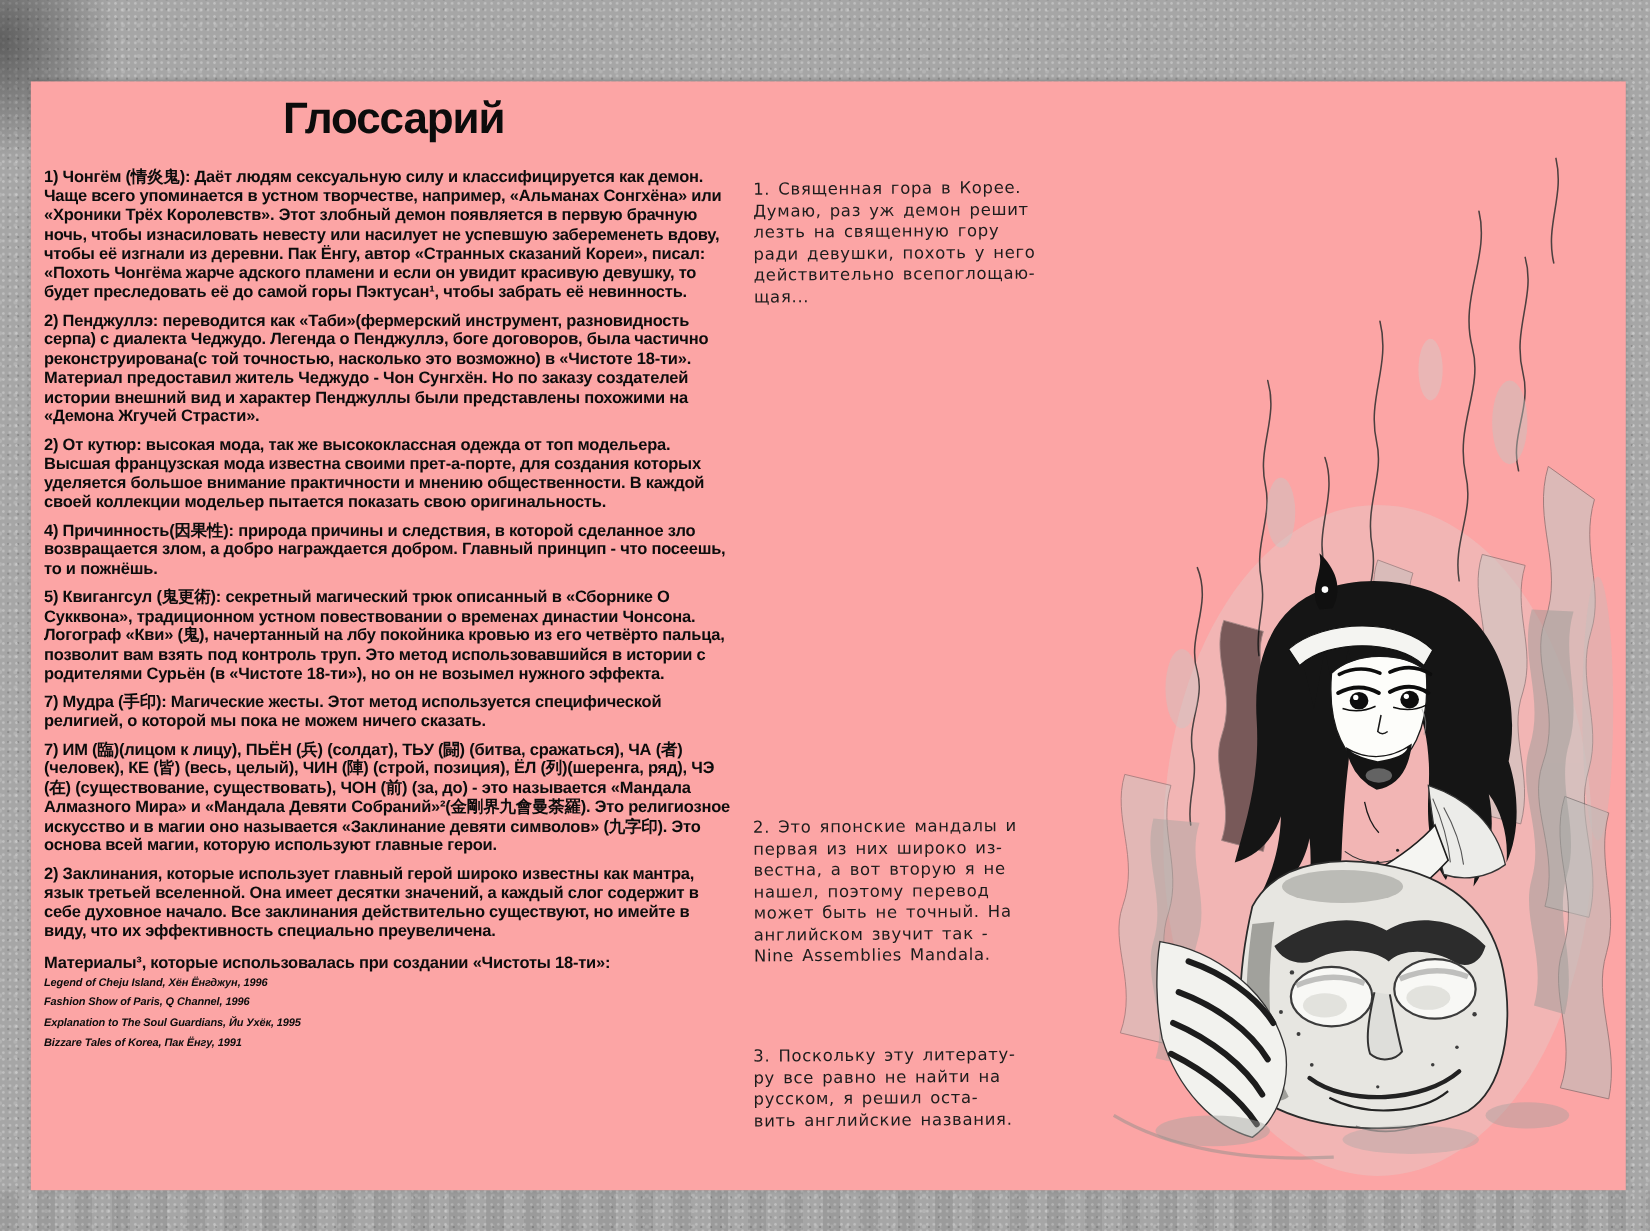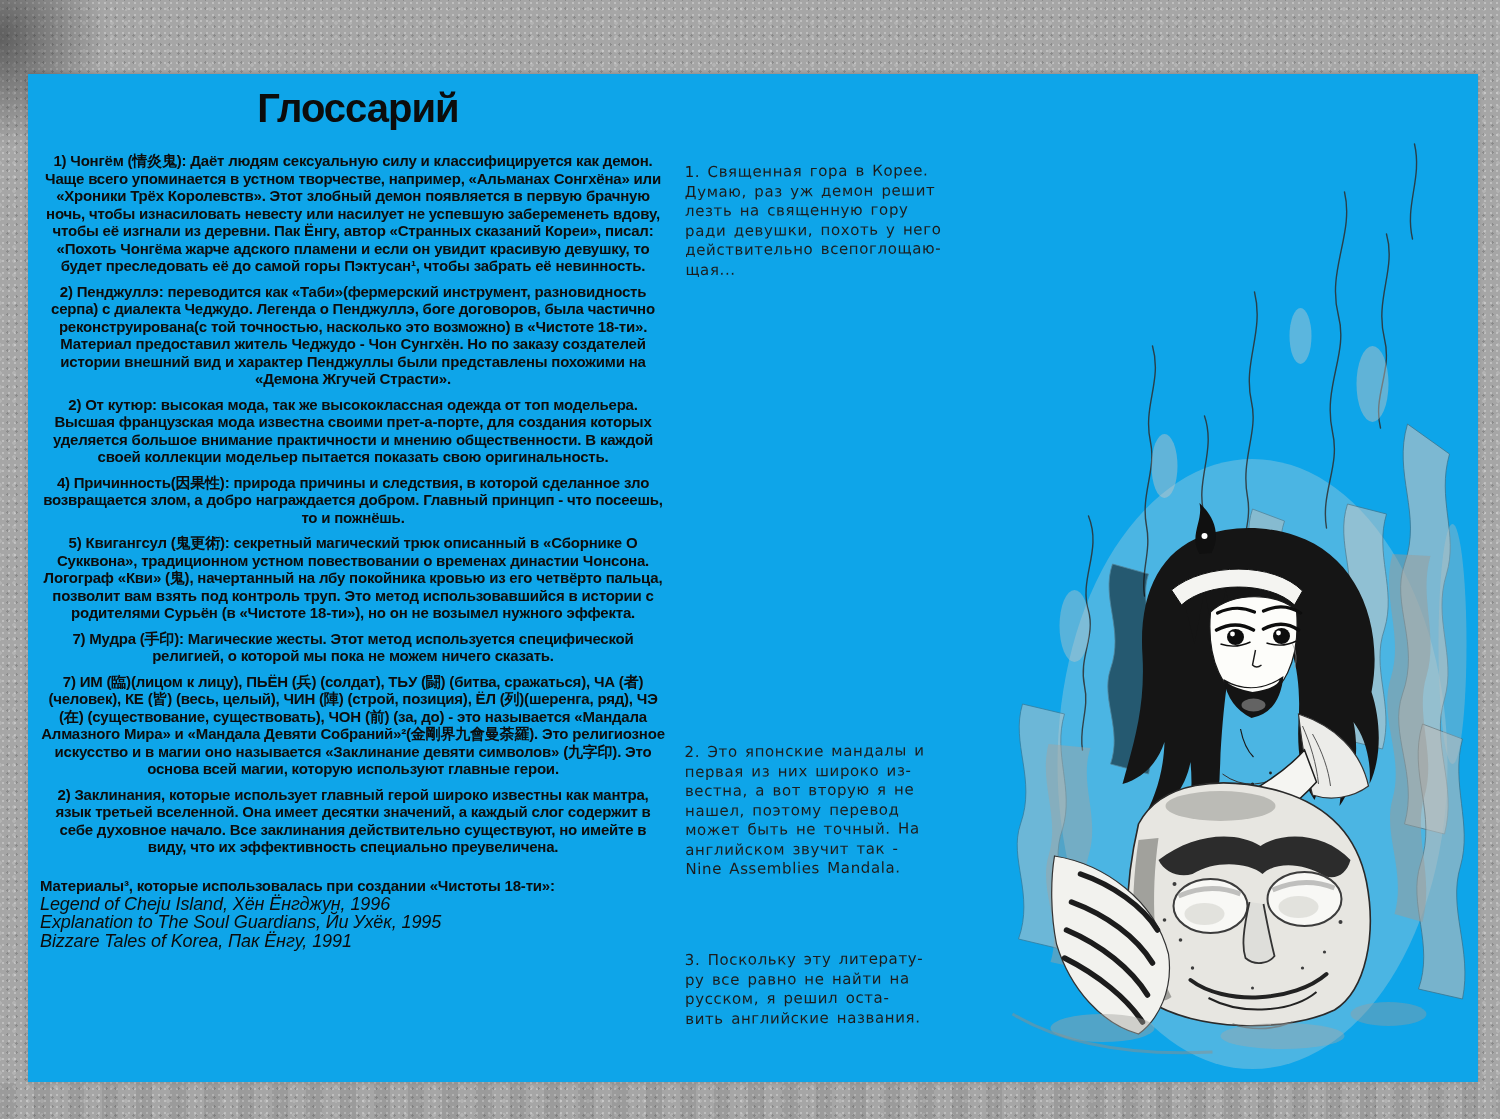--- a/index.html
+++ b/index.html
@@ -19,36 +19,36 @@
   .corner-smudge{
     position:absolute;left:-34px;top:-14px;width:150px;height:170px;
     background:radial-gradient(ellipse at 22% 30%, rgba(35,35,35,.55), rgba(35,35,35,0) 65%);
   }
   .bottom-strip{
     position:absolute;left:0;bottom:0;width:100%;height:36px;opacity:.55;
     background:repeating-linear-gradient(90deg, rgba(0,0,0,.12) 0 16px, rgba(0,0,0,0) 16px 34px);
   }
   .page{
     position:absolute;left:28px;top:74px;width:1450px;height:1008px;
-    background:#0ea5e9;box-shadow:0 0 4px rgba(0,0,0,.25);
+    background:#fca5a5;box-shadow:0 0 4px rgba(0,0,0,.25);
   }
   .page-title{
     position:absolute;left:0;top:12px;width:660px;text-align:center;
     font-size:40px;font-weight:700;letter-spacing:-1px;color:#0c0c0c;margin:0;
   }
   .left-col{
     position:absolute;left:12px;top:78px;width:642px;color:#0c0c0c;
   }
   .entry{
     margin:0 16px 8px 0;font-size:15px;line-height:17.5px;font-weight:700;
-    letter-spacing:-.2px;text-align:center;
-  }
-  .materials{margin-top:20px;}
+    letter-spacing:-.2px;text-align:left;
+  }
+  .materials{margin-top:10px;}
   .mat-header{margin:0;font-size:15px;line-height:19px;font-weight:700;letter-spacing:-.2px;}
-  .mat-item{margin:0;font-size:18px;line-height:18.5px;font-weight:400;font-style:italic;letter-spacing:-.1px;}
+  .mat-item{margin:0;font-size:10px;line-height:18.5px;font-weight:700;font-style:italic;letter-spacing:-.1px;}
   .note{
     position:absolute;left:657px;width:302px;white-space:pre-line;color:#1c1c1c;
     font-family:"DejaVu Sans",sans-serif;font-size:15px;line-height:19.5px;
     letter-spacing:.6px;word-spacing:2px;transform:rotate(-.4deg);
   }
   .note-1{top:88px;}
   .note-2{top:668px;}
   .note-3{top:876px;}
   .illustration{position:absolute;left:922px;top:10px;}
 </style>
@@ -67,20 +67,21 @@
     <p class="entry">2) Пенджуллэ: переводится как «Таби»(фермерский инструмент, разновидность серпа) с диалекта Чеджудо. Легенда о Пенджуллэ, боге договоров, была частично реконструирована(с той точностью, насколько это возможно) в «Чистоте 18-ти». Материал предоставил житель Чеджудо - Чон Сунгхён. Но по заказу создателей истории внешний вид и характер Пенджуллы были представлены похожими на «Демона Жгучей Страсти».</p>
     <p class="entry">2) От кутюр: высокая мода, так же высококлассная одежда от топ модельера. Высшая французская мода известна своими прет-а-порте, для создания которых уделяется большое внимание практичности и мнению общественности. В каждой своей коллекции модельер пытается показать свою оригинальность.</p>
     <p class="entry">4) Причинность(因果性): природа причины и следствия, в которой сделанное зло возвращается злом, а добро награждается добром. Главный принцип - что посеешь, то и пожнёшь.</p>
     <p class="entry">5) Квигангсул (鬼更術): секретный магический трюк описанный в «Сборнике О Сукквона», традиционном устном повествовании о временах династии Чонсона. Логограф «Кви» (鬼), начертанный на лбу покойника кровью из его четвёрто пальца, позволит вам взять под контроль труп. Это метод использовавшийся в истории с родителями Сурьён (в «Чистоте 18-ти»), но он не возымел нужного эффекта.</p>
     <p class="entry">7) Мудра (手印): Магические жесты. Этот метод используется специфической религией, о которой мы пока не можем ничего сказать.</p>
     <p class="entry">7) ИМ (臨)(лицом к лицу), ПЬЁН (兵) (солдат), ТЬУ (闘) (битва, сражаться), ЧА (者) (человек), КЕ (皆) (весь, целый), ЧИН (陣) (строй, позиция), ЁЛ (列)(шеренга, ряд), ЧЭ (在) (существование, существовать), ЧОН (前) (за, до) - это называется «Мандала Алмазного Мира» и «Мандала Девяти Собраний»²(金剛界九會曼荼羅). Это религиозное искусство и в магии оно называется «Заклинание девяти символов» (九字印). Это основа всей магии, которую используют главные герои.</p>
     <p class="entry">2) Заклинания, которые использует главный герой широко известны как мантра, язык третьей вселенной. Она имеет десятки значений, а каждый слог содержит в себе духовное начало. Все заклинания действительно существуют, но имейте в виду, что их эффективность специально преувеличена.</p>
     <div class="materials">
       <p class="mat-header">Материалы³, которые использовалась при создании «Чистоты 18-ти»:</p>
       <p class="mat-item">Legend of Cheju Island, Хён Ёнгджун, 1996</p>
+      <p class="mat-item">Fashion Show of Paris, Q Channel, 1996</p>
       <p class="mat-item">Explanation to The Soul Guardians, Йи Ухёк, 1995</p>
       <p class="mat-item">Bizzare Tales of Korea, Пак Ёнгу, 1991</p>
     </div>
   </div>
 
   <div class="note note-1">1. Священная гора в Корее.
 Думаю, раз уж демон решит
 лезть на священную гору
 ради девушки, похоть у него
 действительно всепоглощаю-

